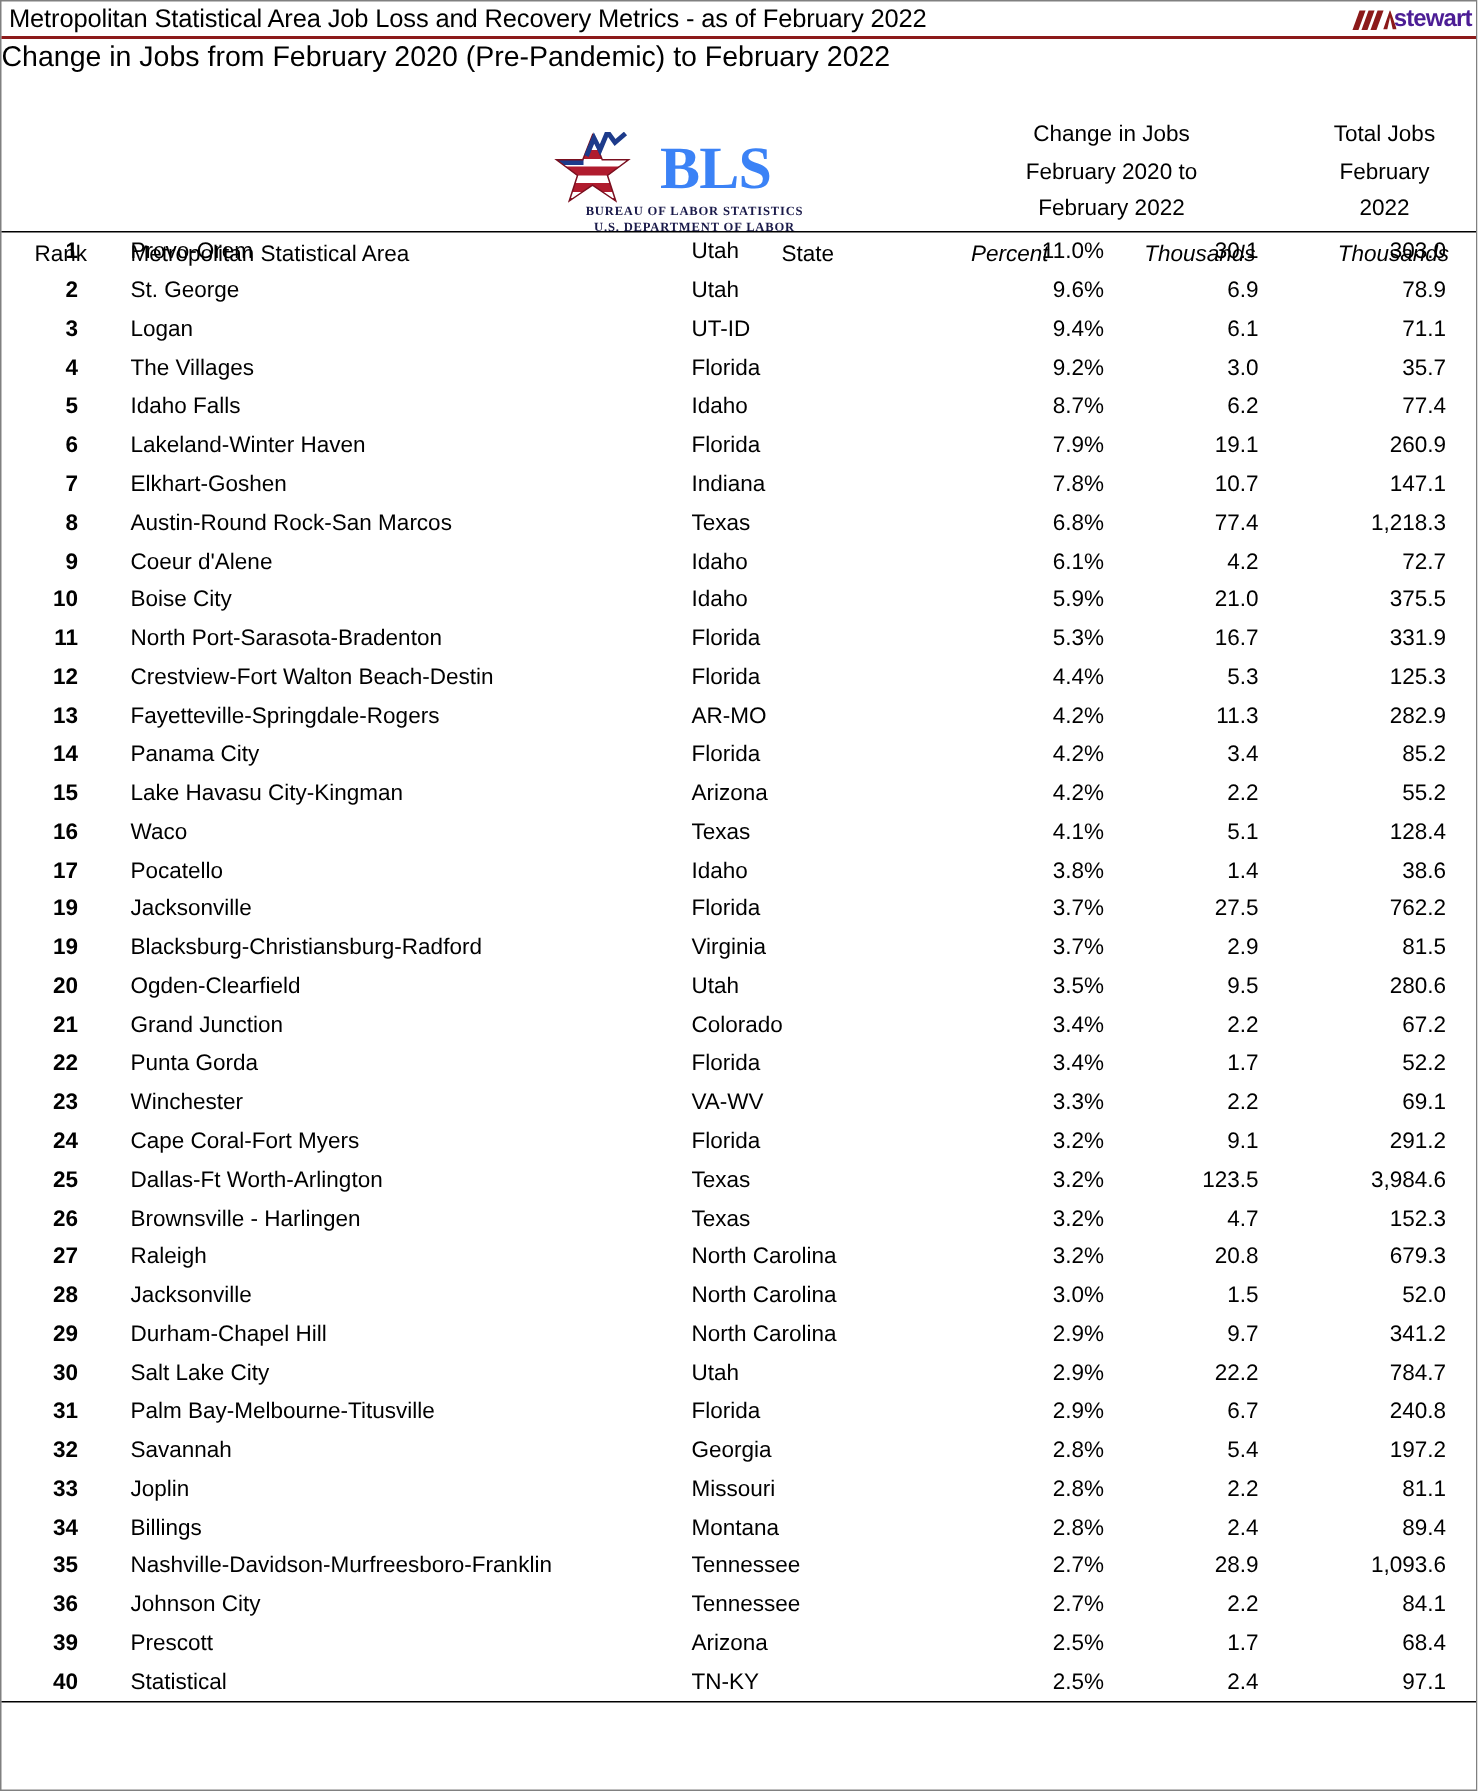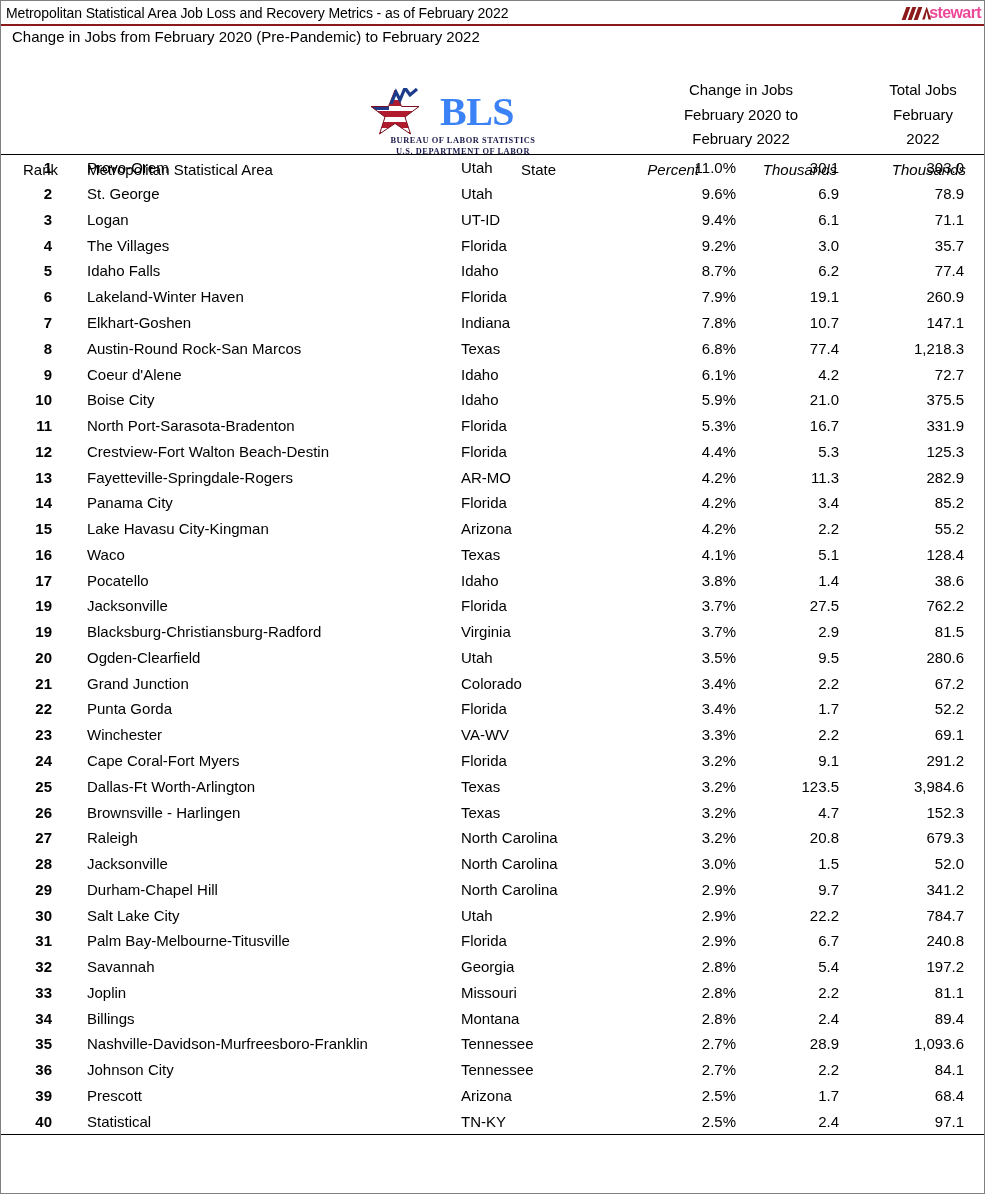--- a/index.html
+++ b/index.html
@@ -24,21 +24,21 @@
 
   
   .title-bar {
     height: 25px;
     position: relative;
     border-bottom: 2px solid #8c1a1a;
     display: flex;
     align-items: center;
   }
   .title-text {
-    font-size: 14px;
+    font-size: 17px;
     padding-left: 5px;
     white-space: nowrap;
     letter-spacing: -0.1px;
   }
   .stewart-logo {
     position: absolute;
     right: 3px; top: 2px;
     display: flex;
     align-items: center;
     height: 20px;
@@ -63,33 +63,33 @@
     background: none;
     border-left: 4px solid #8c1a1a;
     transform: none;
     clip-path: polygon(0 100%, 50% 0, 100% 100%, 70% 100%, 50% 38%, 30% 100%);
     background: #8c1a1a;
     border: none;
   }
   .stewart-word {
     font-size: 16px;
     font-weight: bold;
-    color: #ec4899;
+    color: #4c1d95;
     letter-spacing: -0.6px;
     line-height: 1;
   }
 
   
   .subhead {
     position: relative;
     height: 117px;
   }
   .sub-line {
-    font-size: 15px;
-    padding-left: 11px;
+    font-size: 19px;
+    padding-left: 0;
     white-space: nowrap;
   }
   .sub-line.l1 { padding-top: 2px; }
   .sub-line.l2 { padding-top: 3px; }
 
   
   .bls {
     position: absolute;
     left: 368px; top: 62px;
     width: 155px; height: 72px;

